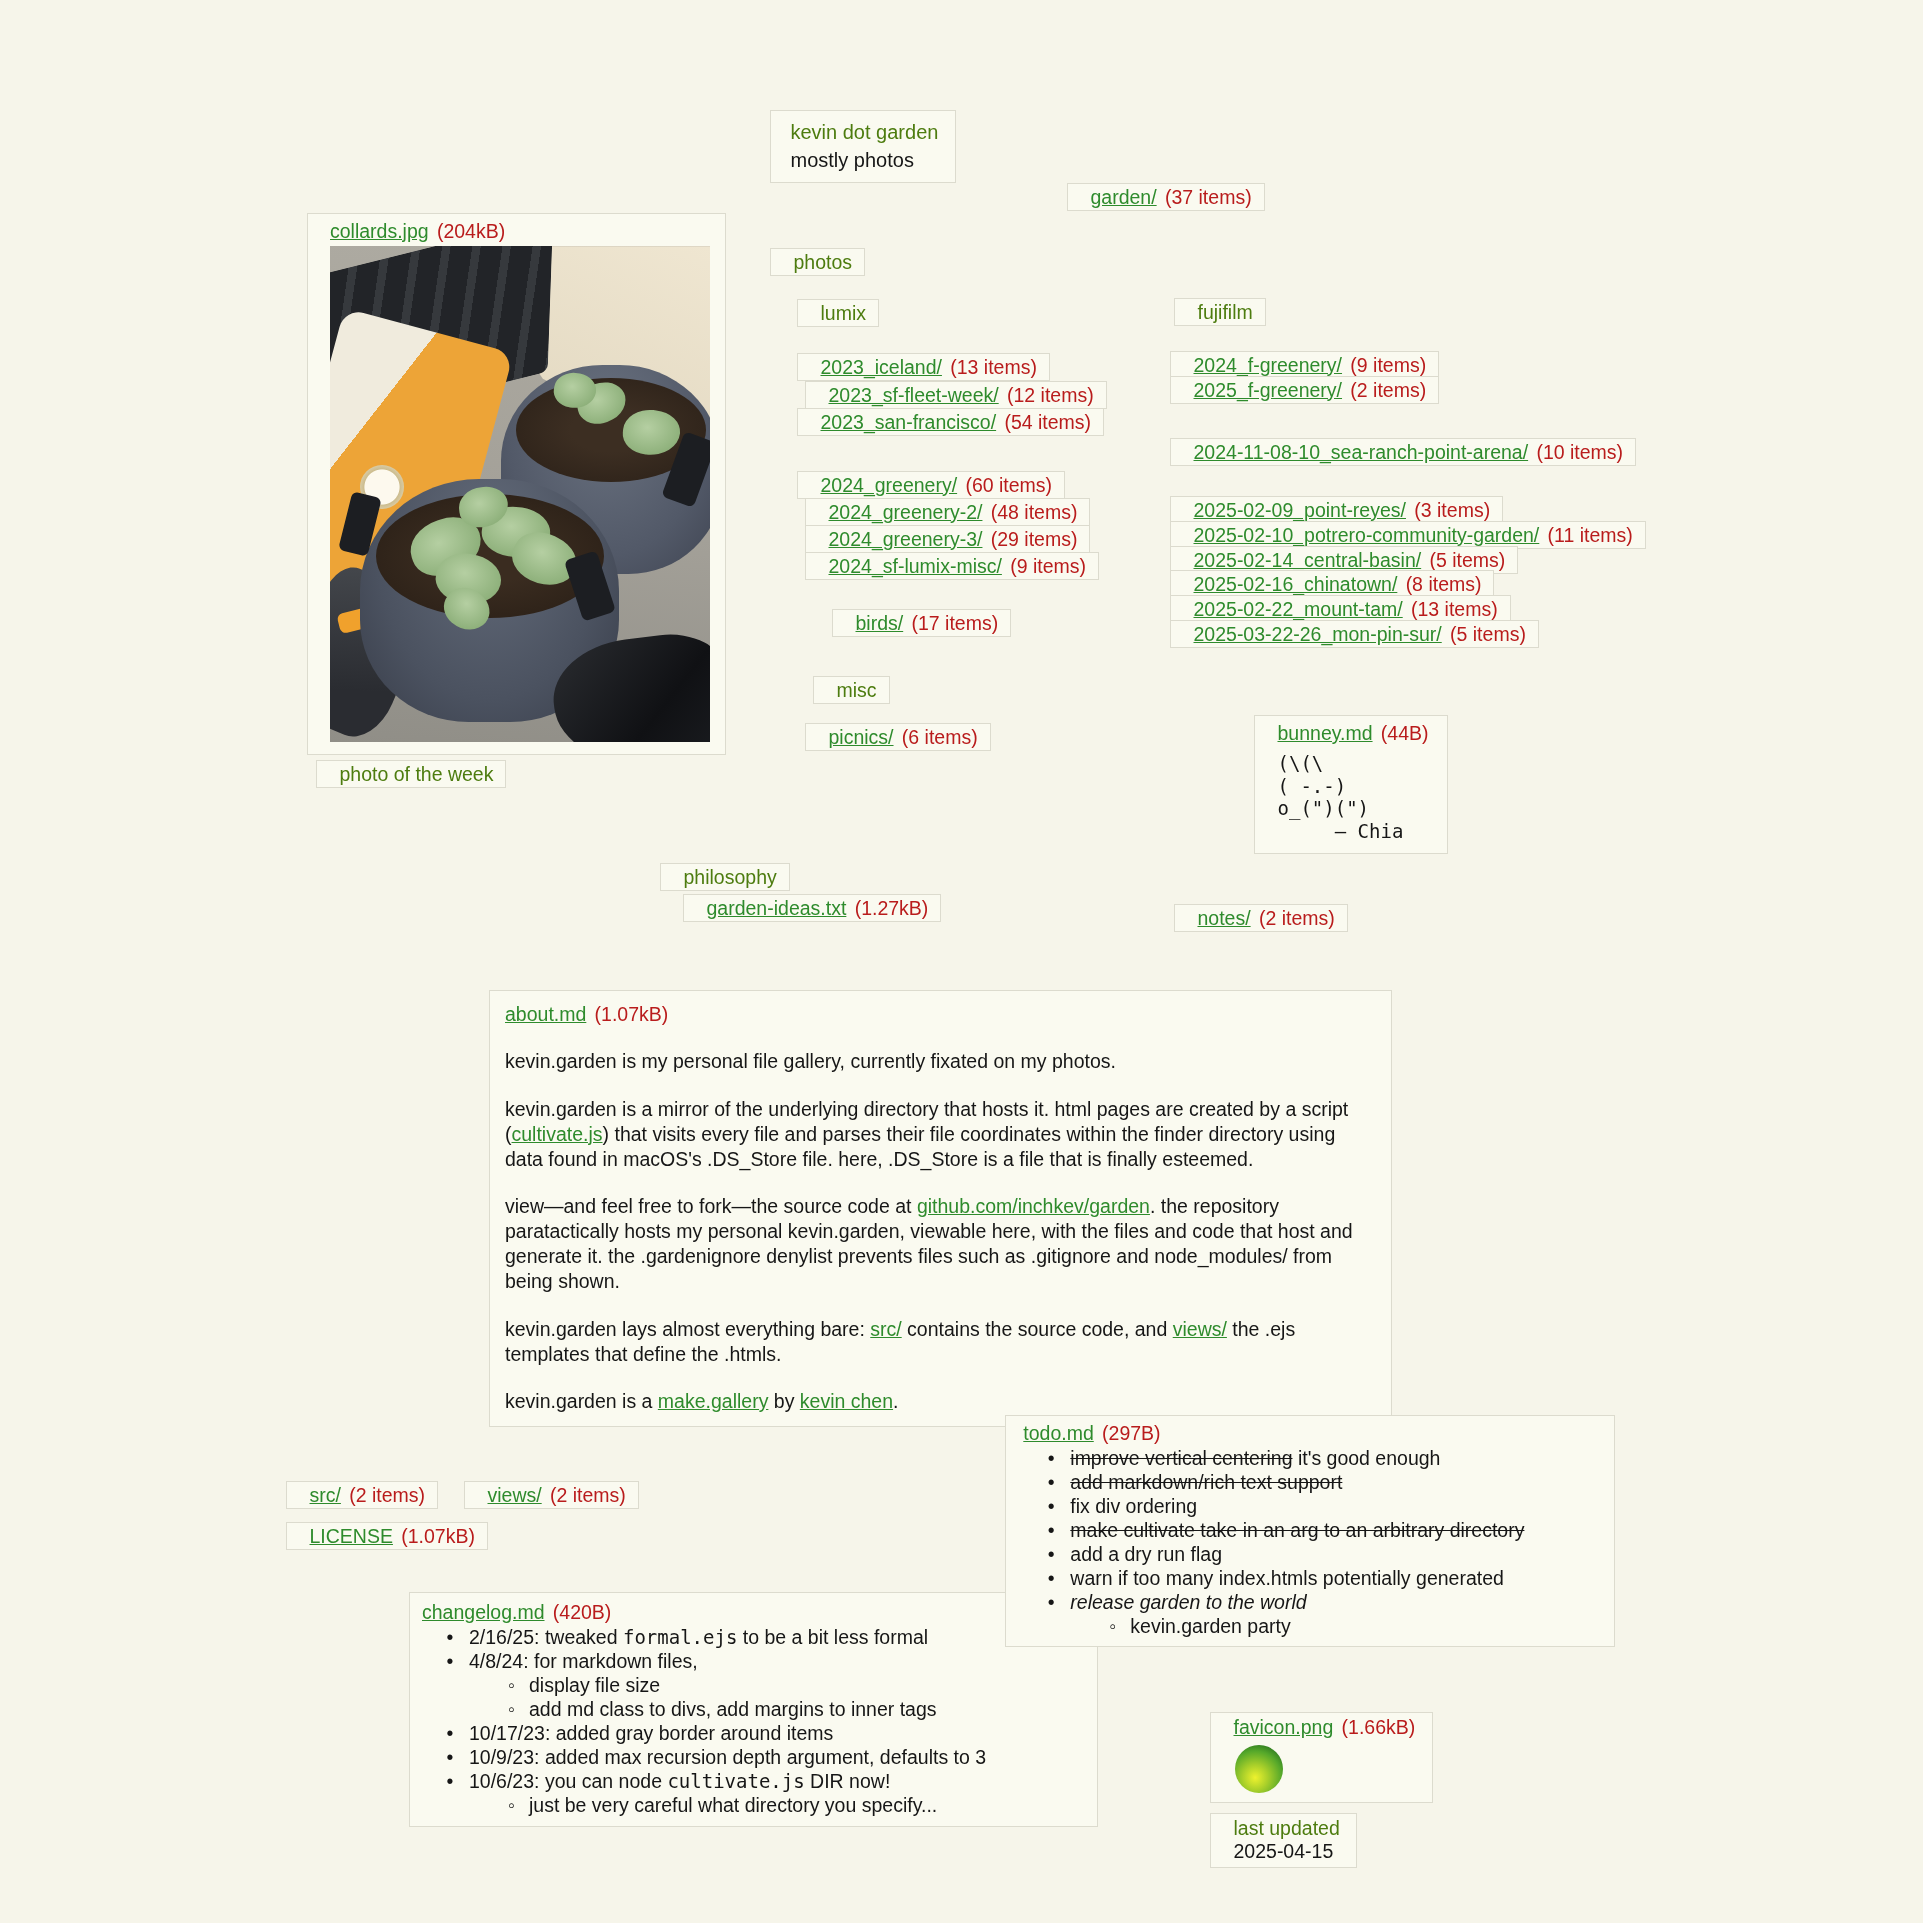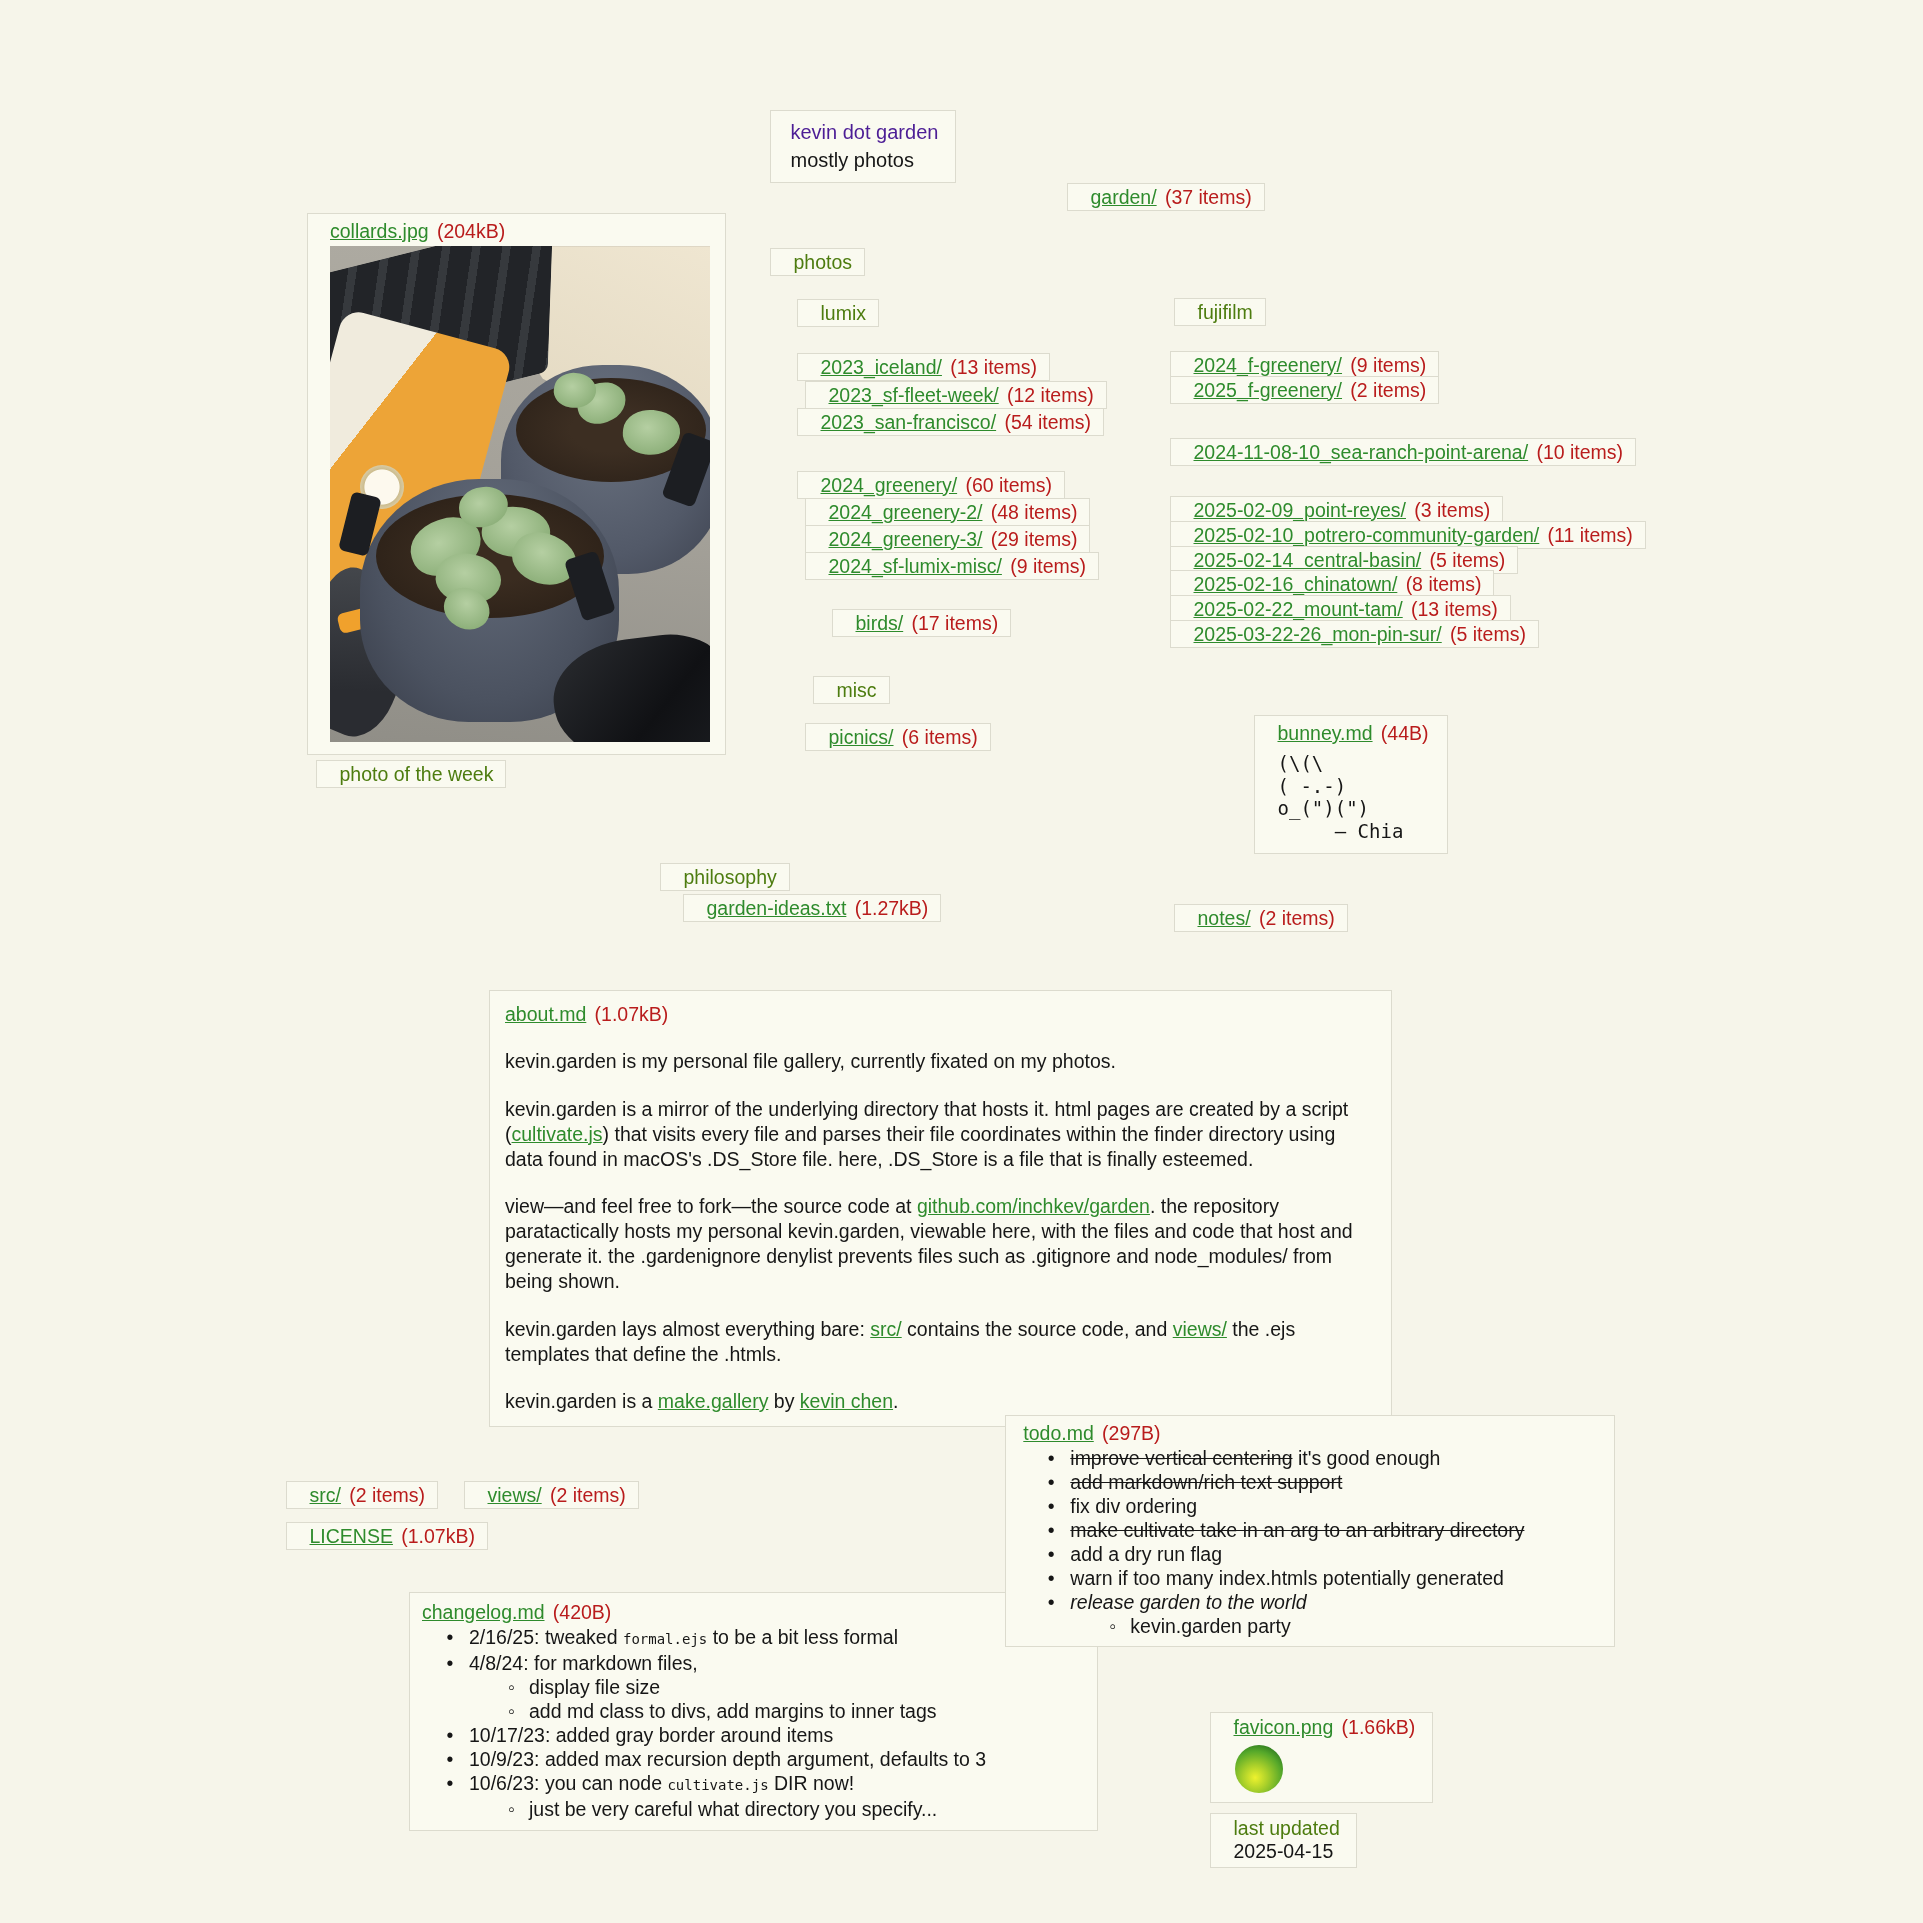--- a/index.html
+++ b/index.html
@@ -14,37 +14,37 @@
     background:#fafaf0;border:1.5px solid #dcdbce;
     font-size:19.5px;line-height:22.5px;white-space:nowrap;
     padding:1.5px 12px 1.5px 22.5px;
   }
   .lnk{color:#2e8b2c;text-decoration:underline;cursor:pointer;}
   .cnt{color:#b91c1c;margin-left:8.3px;}
   .lab{color:#4d7c0f;}
   .black{color:#161616;}
   .strike{text-decoration:line-through;}
   .italic{font-style:italic;}
-  .mono{font-family:"DejaVu Sans Mono", monospace;font-size:14px;}
+  .mono{font-family:"DejaVu Sans Mono", monospace;font-size:19px;}
   
   .bigbox{white-space:normal;padding:9px 15px 12px 15px;line-height:25px;}
   .bigbox .title-line{margin:1.5px 0 0 0;}
   .bigbox p{margin:22.5px 0 0 0;}
   ul.doclist{list-style:none;margin:1.5px 0 0 0;padding:0 0 0 44px;}
   ul.doclist li{line-height:24px;position:relative;padding-left:3px;}
   ul.doclist li:before{content:"•";position:absolute;left:-19.5px;}
   ul.doclist li.sub{padding-left:63px;}
   ul.doclist li.sub:before{content:"◦";left:42px;}
   .asciiart{
     font-family:"DejaVu Sans Mono", monospace;font-size:19px;line-height:22.5px;
     white-space:pre;margin-top:7.5px;
   }
   
   .titlecard{padding:6.8px 16.5px 6.8px 19.5px;line-height:28.6px;font-size:20px;}
-  .titlecard .t1{color:#4c1d95;}
+  .titlecard .t1{color:#4d7c0f;}
   
   .photo{
     position:relative;width:380px;height:496px;margin-top:3.8px;overflow:hidden;
     background:linear-gradient(186deg,#aeaba2 0%,#a3a098 55%,#908e87 100%);
   }
   .photo *{position:absolute;}
   .ph-wall{left:0;top:0;width:100%;height:46%;
     background:linear-gradient(205deg,#efe6d1 0%,#e4dac3 60%,#d9cfb9 100%);
     clip-path:polygon(34% 0,100% 0,100% 96%,56% 58%,40% 18%);}
   .ph-tray{left:-5%;top:0.5%;width:64%;height:30%;background:#292b2e;

